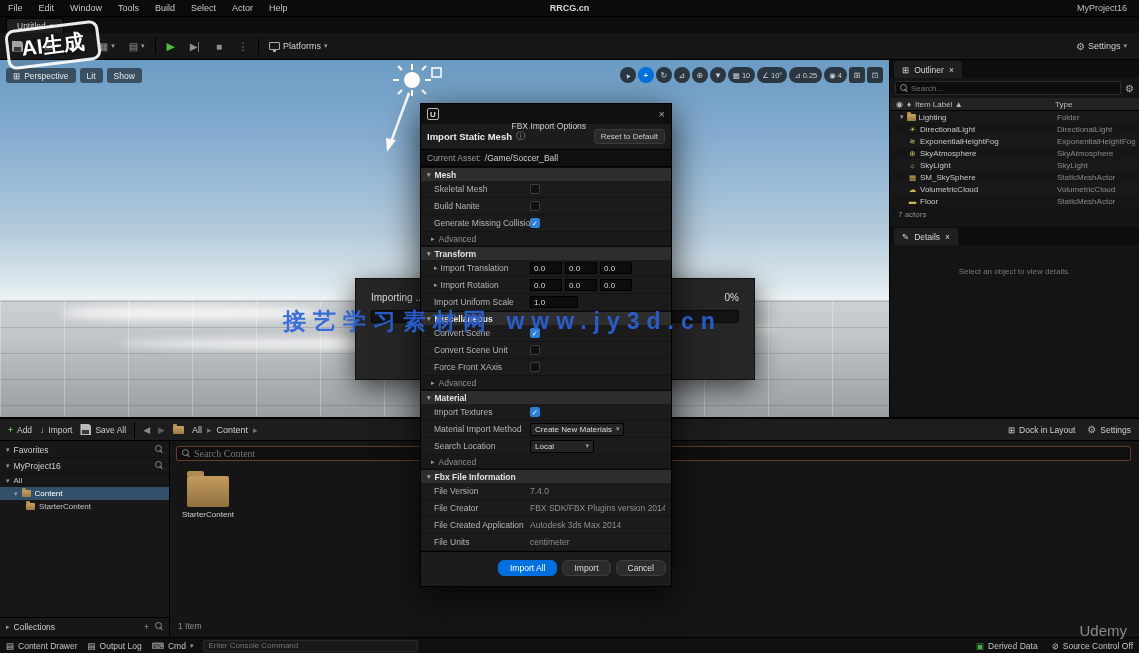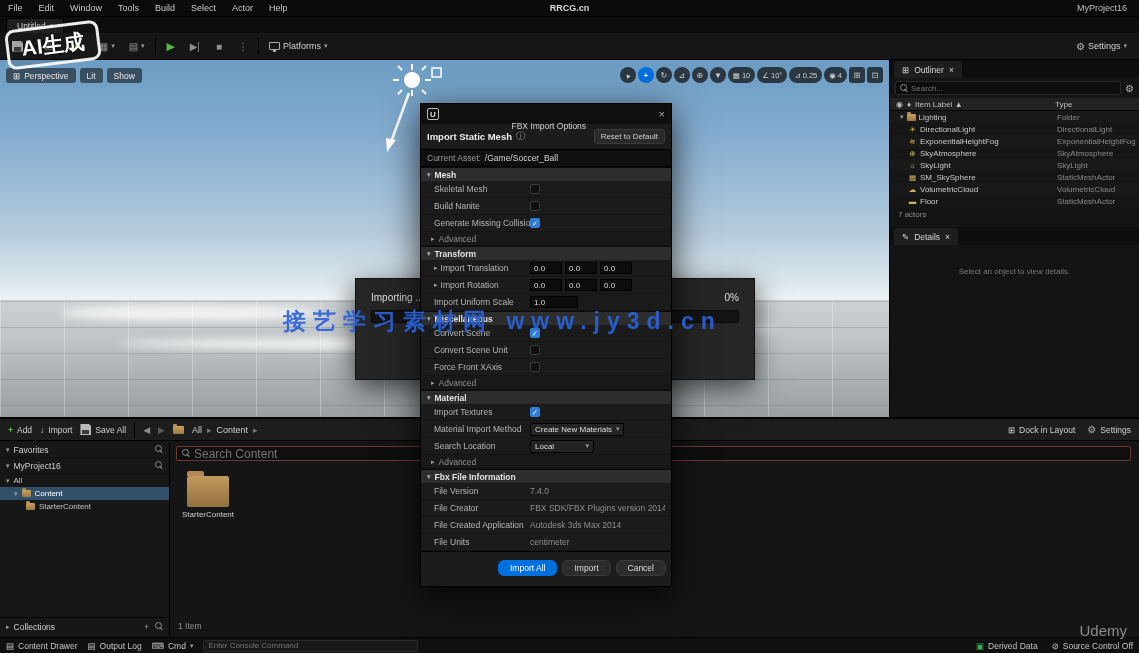--- a/index.html
+++ b/index.html
@@ -96,22 +96,22 @@
   .side-row { height:16px; display:flex; align-items:center; gap:4px; padding:0 6px; color:#cfcfcf; border-bottom:1px solid #101010; }
   .side-row .mag { margin-left:auto; }
   .tree-row { height:13px; display:flex; align-items:center; gap:4px; padding:0 6px; color:#c5c5c5; font-size:8px; }
   .tree-row.sel { background:#33506b; color:#fff; }
   .collections { position:absolute; bottom:2px; left:0; right:0; height:18px; display:flex; align-items:center;
     gap:4px; padding:0 6px; border-top:1px solid #000; color:#cfcfcf; }
   .collections .icons { margin-left:auto; display:flex; gap:6px; color:#9a9a9a; }
   .cb-main { flex:1; position:relative; padding:4px 6px; }
   .cb-search { height:15px; background:#0f0f0f; border:1px solid #6b3a30; border-radius:2px; display:flex;
     align-items:center; gap:4px; padding:0 5px; width:calc(100% - 2px); }
-  .cb-search input { flex:1; background:transparent; border:none; outline:none; color:#8a8a8a; font-size:12px;
-    font-family:Liberation Sans, sans-serif; }
+  .cb-search input { flex:1; background:transparent; border:none; outline:none; color:#8a8a8a; font-size:10px;
+    font-family:Liberation Serif, serif; }
   .tile { position:absolute; top:28px; left:10px; width:56px; text-align:center; }
   .folder-ico { width:42px; height:31px; margin:6px auto 3px; background:linear-gradient(180deg,#c29a5f,#92713f);
     border-radius:2px; position:relative; }
   .folder-ico::before { content:""; position:absolute; top:-5px; left:0; width:17px; height:5px; background:#b08c54; border-radius:2px 2px 0 0; }
   .tile .t-lbl { color:#cfcfcf; font-size:8px; }
   .item-count { position:absolute; bottom:6px; left:8px; color:#8f8f8f; font-size:8.5px; }
 
   
   .statusbar { position:absolute; bottom:0; left:0; width:1139px; height:16px; background:#101010;
     border-top:1px solid #000; display:flex; align-items:center; gap:10px; padding:0 6px; font-size:8.5px; z-index:6; }

